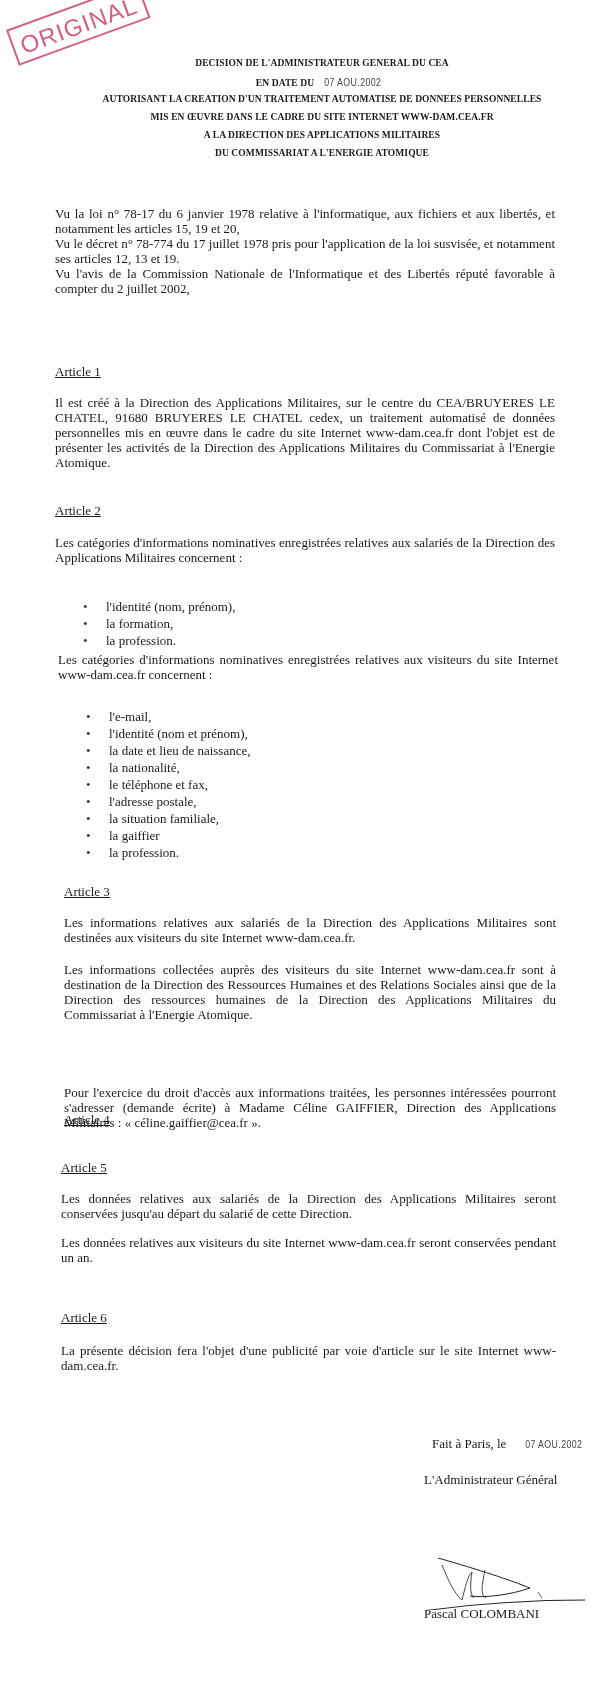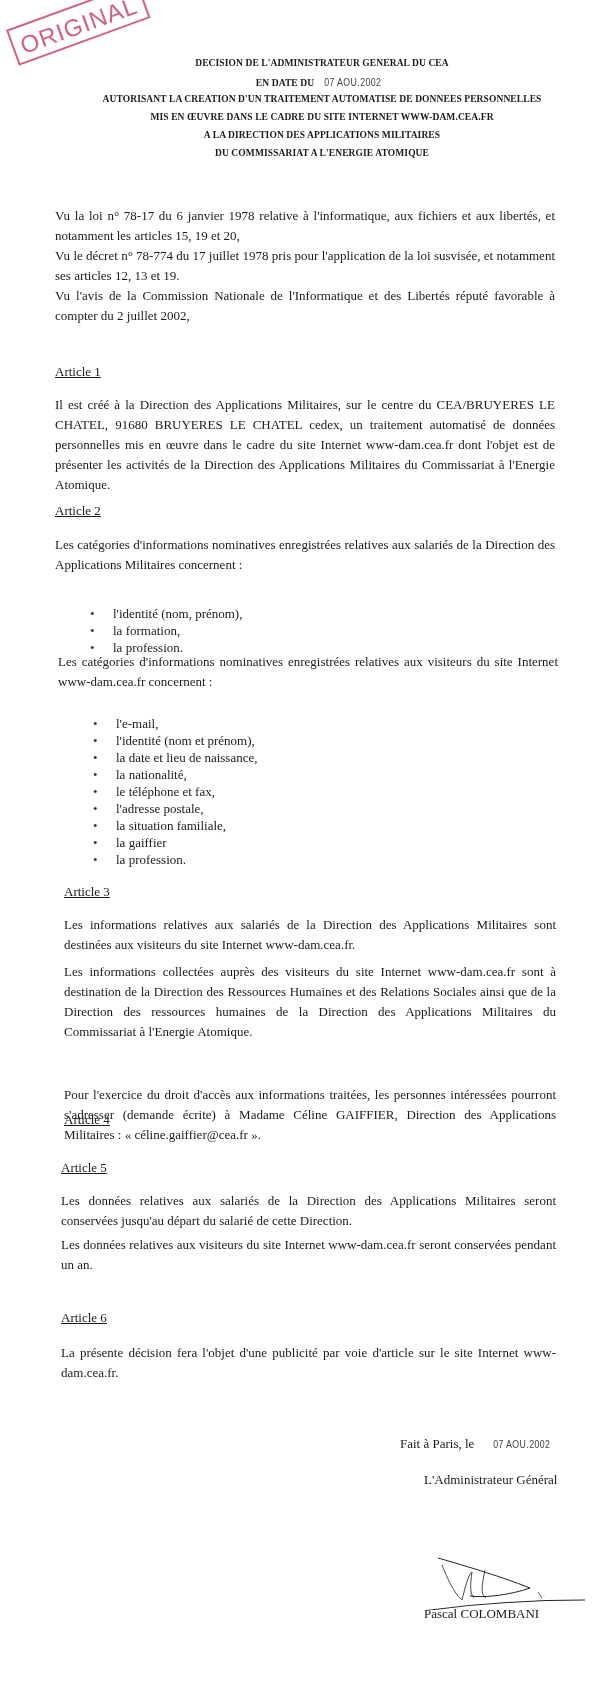--- a/index.html
+++ b/index.html
@@ -7,23 +7,23 @@
          font-family:"Liberation Serif", serif; color:#1a1a1a; }
   .stamp { position:absolute; left:6px; top:30px; width:140px; height:38px;
            border:2.5px solid #d4607e; color:#d4607e; transform:rotate(-20deg);
            transform-origin:left top; font-family:"Liberation Sans", sans-serif;
            font-size:24px; letter-spacing:1px; text-align:center; line-height:38px;
            box-sizing:border-box; }
   .hdr { position:absolute; left:0; width:602px; text-align:center; font-weight:bold;
          font-size:9.5px; letter-spacing:0.1px;padding-left:21px; }
   .stampdate { font-family:"Liberation Sans Narrow","Liberation Sans", sans-serif; font-weight:normal;
                font-size:11px; letter-spacing:0.5px; color:#444; transform:scaleX(0.8); display:inline-block; }
-  .para { position:absolute; left:55px; width:500px; font-size:13px; line-height:20px; text-align:justify; }
+  .para { position:absolute; left:55px; width:500px; font-size:13px; line-height:15px; text-align:justify; }
   .art { position:absolute; left:55px; font-size:13px; font-weight:normal; text-decoration:underline; }
-  ul.bl { position:absolute; margin:15px; padding:0; list-style:none; font-size:13px; line-height:17px; }
+  ul.bl { position:absolute; margin:8px; padding:0; list-style:none; font-size:13px; line-height:17px; }
   ul.bl li { position:relative; padding-left:23px; }
   ul.bl li::before { content:"•"; position:absolute; left:0; color:#333; }
   .sig { position:absolute; font-size:13px; }
 </style>
 </head>
 <body>
 
 <div class="stamp">ORIGINAL</div>
 
 <div class="hdr" style="top:58px">DECISION DE L'ADMINISTRATEUR GENERAL DU CEA</div>
@@ -70,21 +70,21 @@
 <div class="art" style="top:1112px; left:64px">Article 4</div>
 <div class="para" style="top:1085px; left:64px; width:492px">Pour l'exercice du droit d'accès aux informations traitées, les personnes intéressées pourront s'adresser (demande écrite) à Madame Céline GAIFFIER, Direction des Applications Militaires : « céline.gaiffier@cea.fr ».</div>
 
 <div class="art" style="top:1160px; left:61px">Article 5</div>
 <div class="para" style="top:1191px; left:61px; width:495px">Les données relatives aux salariés de la Direction des Applications Militaires seront conservées jusqu'au départ du salarié de cette Direction.</div>
 <div class="para" style="top:1235px; left:61px; width:495px">Les données relatives aux visiteurs du site Internet www-dam.cea.fr seront conservées pendant un an.</div>
 
 <div class="art" style="top:1310px; left:61px">Article 6</div>
 <div class="para" style="top:1343px; left:61px; width:495px">La présente décision fera l'objet d'une publicité par voie d'article sur le site Internet www-dam.cea.fr.</div>
 
-<div class="sig" style="left:400px; top:1436px">
+<div class="sig" style="left:432px; top:1436px">
   <span>Fait à Paris, le</span>
   <span class="stampdate" style="margin-left:8px">07 AOU.2002</span>
 </div>
 <div class="sig" style="left:424px; top:1472px">L'Administrateur Général</div>
 
 <svg style="position:absolute; left:390px; top:1540px" width="210" height="70" viewBox="0 0 210 70">
   <path d="M48 18 C90 30 120 40 140 48 C120 55 95 58 80 56" fill="none" stroke="#222" stroke-width="1"></path>
   <path d="M52 25 C60 45 66 55 72 60 C75 48 78 35 82 32 C80 45 80 55 84 58" fill="none" stroke="#333" stroke-width="0.9"></path>
   <path d="M95 30 C92 45 90 55 96 58" fill="none" stroke="#333" stroke-width="0.9"></path>
   <path d="M0 76 C60 66 120 60 195 60" fill="none" stroke="#222" stroke-width="1.1"></path>

